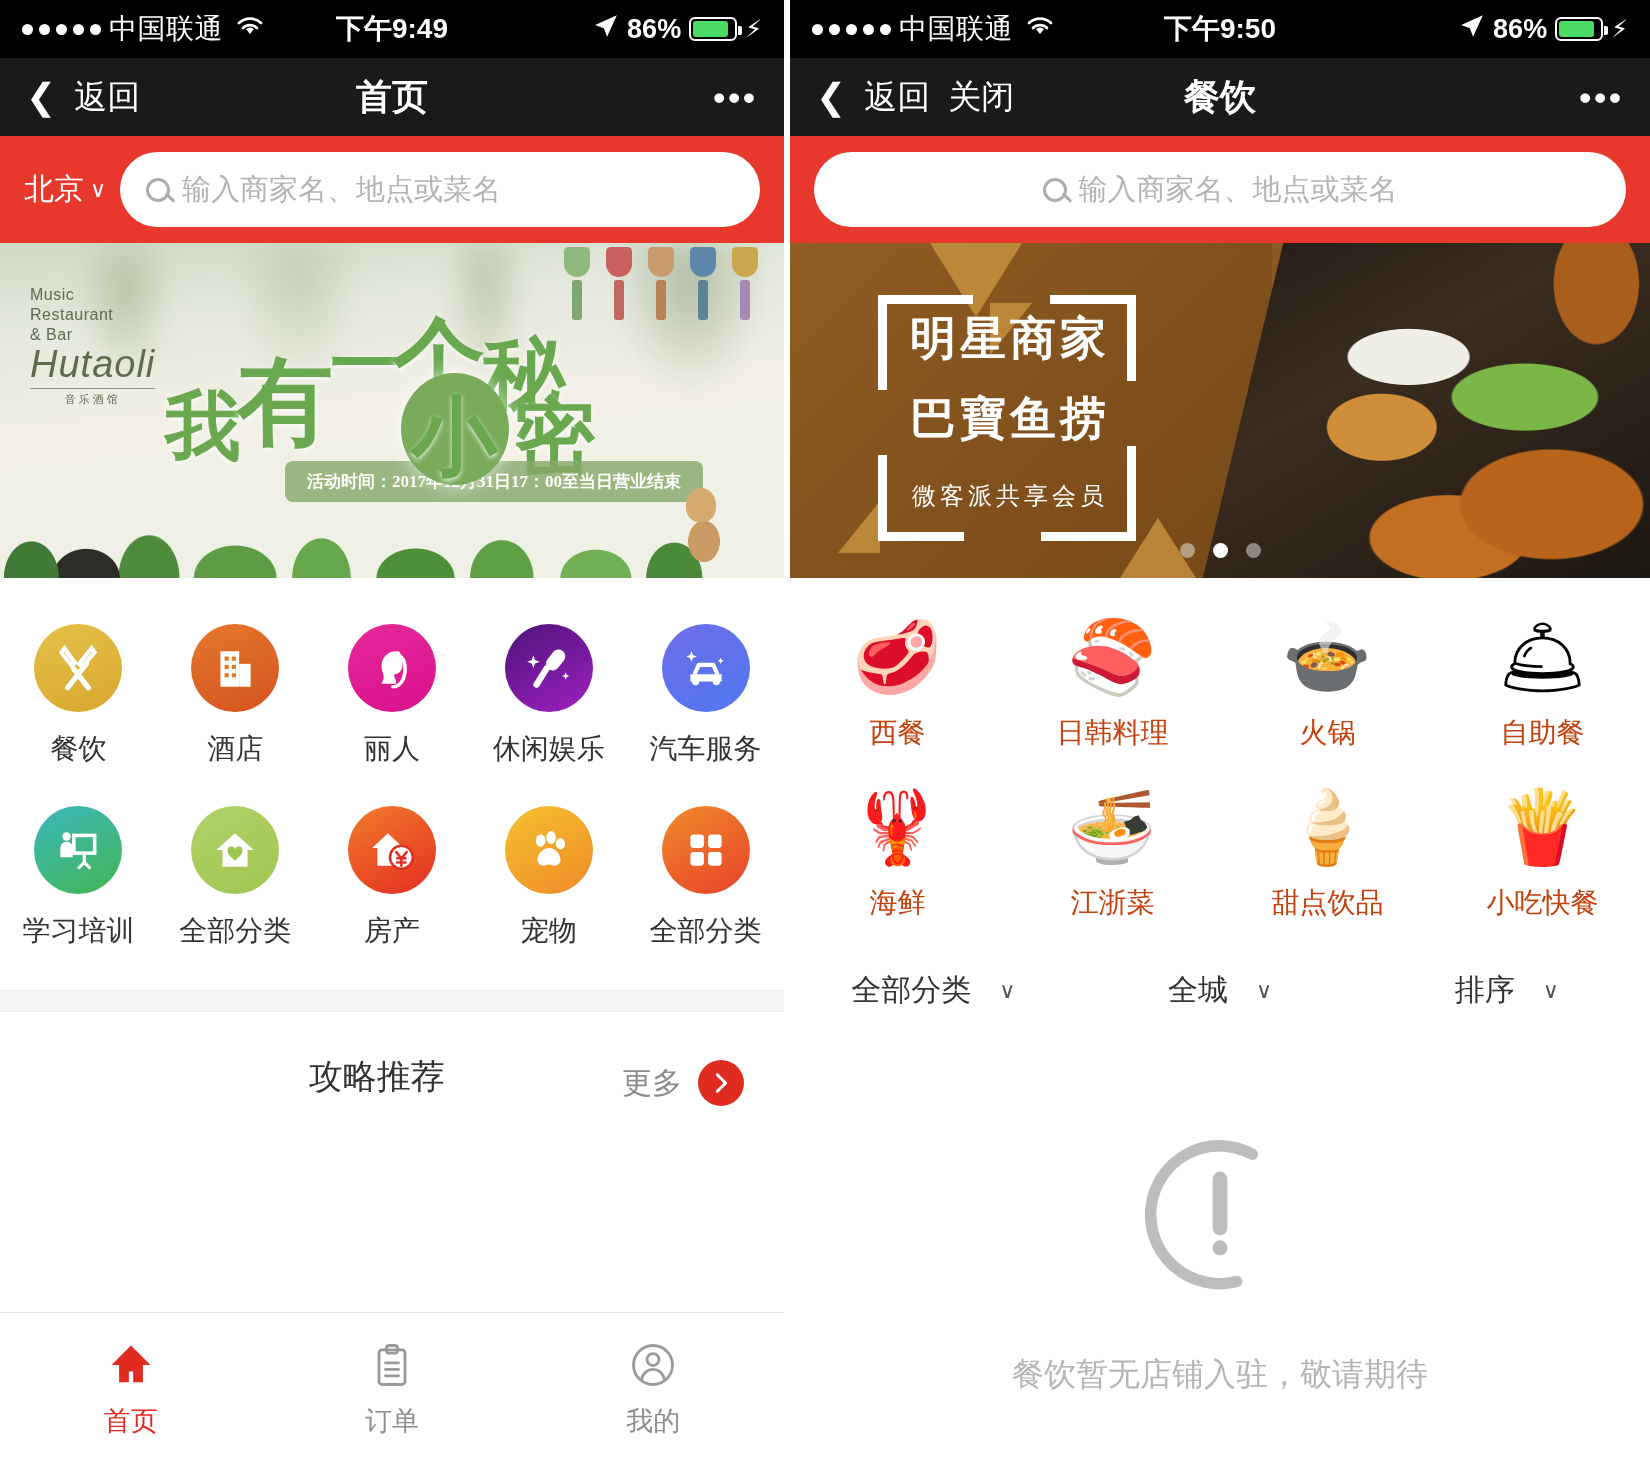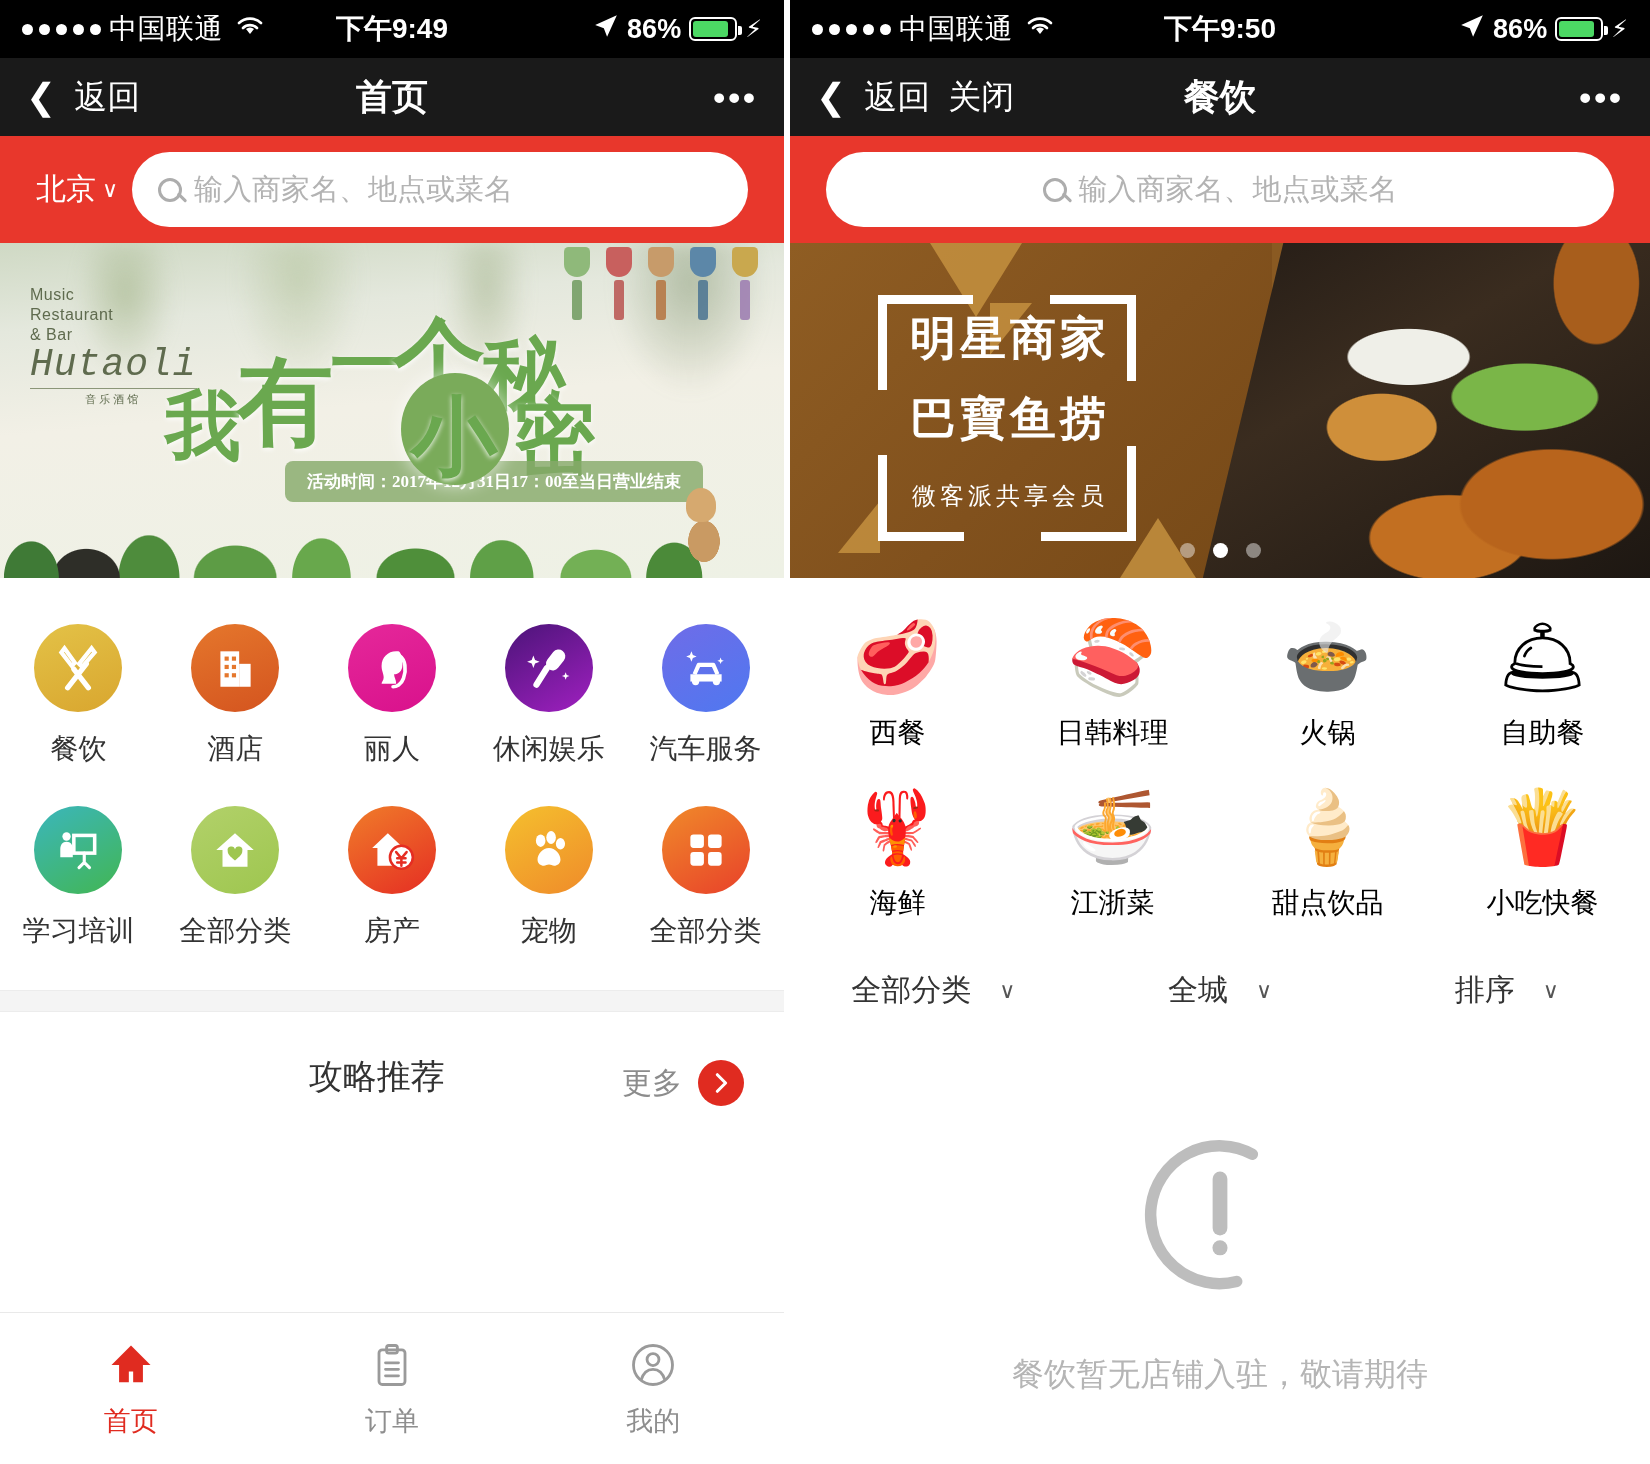--- a/index.html
+++ b/index.html
@@ -33,21 +33,21 @@
   .navbar { height:78px; background:#1a1a1a; color:#fff; display:flex;
     align-items:center; padding:0 26px; position:relative; }
   .nav-left { display:flex; align-items:center; gap:18px; font-size:33px; z-index:2; }
   .chev { font-size:36px; font-weight:300; line-height:1; }
   .nav-title { position:absolute; left:0; right:0; text-align:center;
     font-size:36px; font-weight:bold; pointer-events:none; }
   .nav-more { margin-left:auto; letter-spacing:3px; font-size:34px;
     font-weight:bold; z-index:2; line-height:0.6; }
 
   
-  .searchbar { background:#e8372c; padding:16px 36px; display:flex;
+  .searchbar { background:#e8372c; padding:16px 24px; display:flex;
     align-items:center; gap:14px; }
   .city { color:#fff; font-size:30px; display:flex; align-items:center; gap:6px;
     white-space:nowrap; }
   .city .cv { font-size:22px; }
   .searchbox { flex:1; background:#fff; border-radius:40px; height:75px;
     display:flex; align-items:center; gap:12px; padding:0 26px; }
   .searchbox.center { justify-content:center; }
   .magnifier { width:24px; height:24px; border:3px solid #adadad; border-radius:50%;
     position:relative; flex:none; }
   .magnifier::after { content:""; position:absolute; width:12px; height:3px;
@@ -60,21 +60,21 @@
   .bl-trees { position:absolute; inset:0 0 50% 0;
     background:
       radial-gradient(ellipse 70px 120px at 16% 30%, rgba(150,170,120,.5), transparent 70%),
       radial-gradient(ellipse 90px 150px at 38% 22%, rgba(168,186,140,.45), transparent 70%),
       radial-gradient(ellipse 60px 140px at 62% 26%, rgba(140,160,110,.4), transparent 70%),
       radial-gradient(ellipse 110px 160px at 88% 24%, rgba(120,140,100,.45), transparent 70%);
     filter:blur(8px); }
   .bl-logo { position:absolute; left:30px; top:42px; color:#5f6b4e; }
   .bl-logo .l1 { font-size:16px; line-height:1.25; letter-spacing:.5px; }
   .bl-logo .l2 { font-size:38px; font-style:italic; letter-spacing:1px;
-    font-family:Liberation Mono, monospace; margin-top:-2px; }
+    font-family:Liberation Sans, sans-serif; margin-top:-2px; }
   .bl-logo .l3 { font-size:11px; letter-spacing:3px; border-top:1px solid #8b9678;
     padding-top:3px; margin-top:2px; text-align:center; }
   .bl-headline { position:absolute; left:165px; top:48px; width:470px; height:190px; }
   .bl-headline span { position:absolute; color:#6aa84f; font-weight:bold;
     font-family:"Liberation Serif",serif; text-shadow:0 2px 5px rgba(255,255,255,.85); }
   .h-wo { left:0px;   top:85px;  font-size:76px; }
   .h-you{ left:72px;  top:48px;  font-size:96px; }
   .h-yi { left:165px; top:22px;  font-size:78px; }
   .h-ge { left:228px; top:8px;   font-size:92px; }
   .h-mi { left:318px; top:28px;  font-size:82px; }
@@ -184,21 +184,21 @@
     display:block; }
   .br-dots i.on { background:#fff; }
 
   
   .food-wrap { padding:22px 0 8px; }
   .food-row { display:flex; }
   .food-cell { flex:1; display:flex; flex-direction:column; align-items:center; gap:14px;
     padding:14px 0 18px; }
   .food-ico { width:96px; height:86px; display:flex; align-items:center; justify-content:center;
     font-size:72px; line-height:1; }
-  .food-label { font-size:28px; color:#000000; }
+  .food-label { font-size:28px; color:#c2410c; }
 
   
   .filter-row { display:flex; padding:22px 0 26px; }
   .filter { flex:1; display:flex; align-items:center; justify-content:center; gap:28px; }
   .filter-txt { font-size:30px; color:#333; }
   .filter-cv { font-size:22px; color:#555; }
 
   
   .empty { display:flex; flex-direction:column; align-items:center;
     padding-top:96px; gap:56px; }

